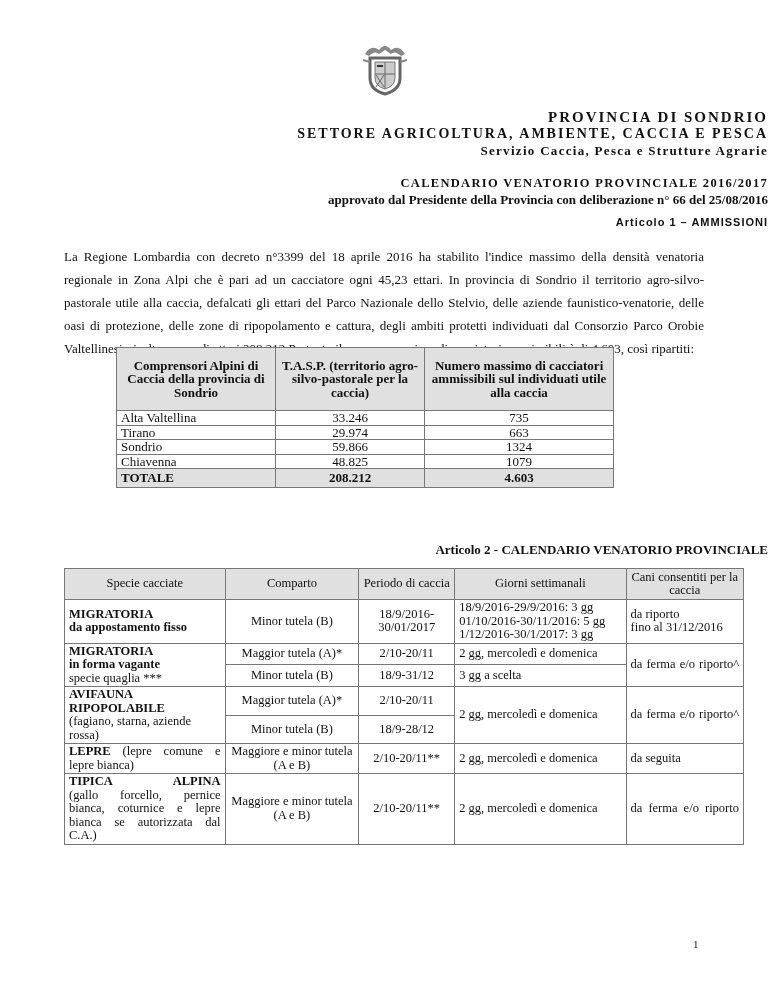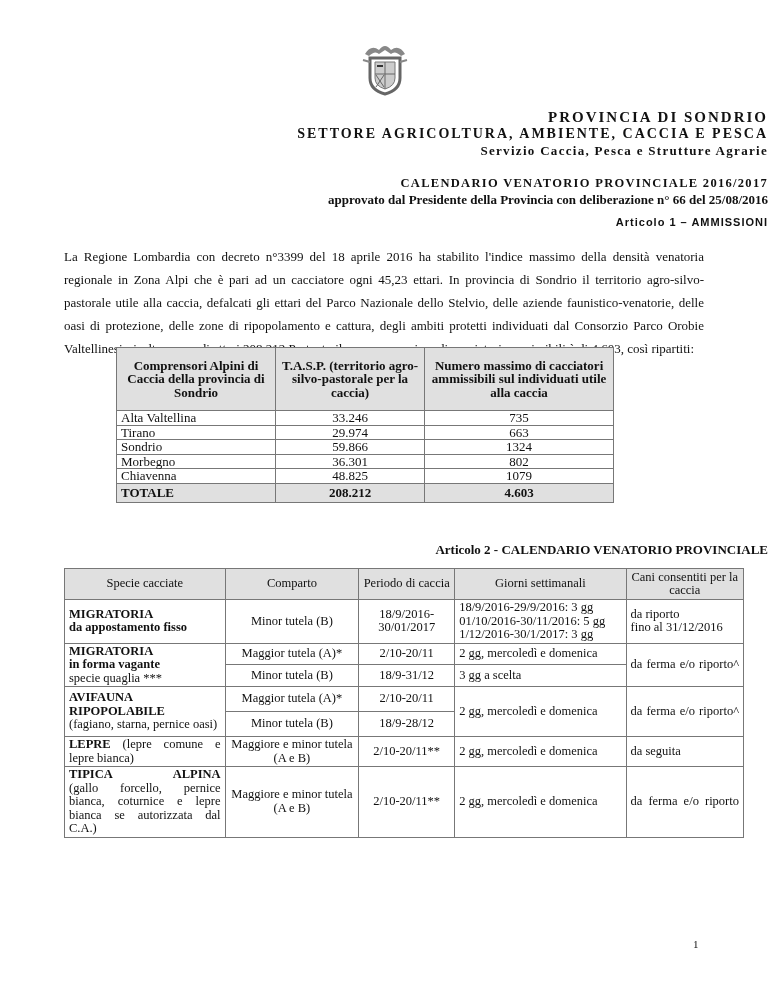--- a/index.html
+++ b/index.html
@@ -67,25 +67,20 @@
         <td>Tirano</td>
         <td class="num">29.974</td>
         <td class="num">663</td>
       </tr>
   <tr>
         <td>Sondrio</td>
         <td class="num">59.866</td>
         <td class="num">1324</td>
       </tr>
   <tr>
-        <td>Morbegno</td>
-        <td class="num">36.301</td>
-        <td class="num">802</td>
-      </tr>
-  <tr>
         <td>Chiavenna</td>
         <td class="num">48.825</td>
         <td class="num">1079</td>
       </tr>
   <tr class="tot">
         <td>TOTALE</td>
         <td class="num">208.212</td>
         <td class="num">4.603</td>
       </tr>
 </tbody>
@@ -118,21 +113,21 @@
     <td>2 gg,  mercoledì e domenica</td>
     <td rowspan="2" class="just">da ferma e/o riporto^</td>
   </tr>
   <tr>
     <td class="c" style="height:18px">Minor tutela (B)</td>
     <td class="c">18/9-31/12</td>
     <td>3 gg a scelta</td>
   </tr>
 
   <tr>
-    <td rowspan="2"><b>AVIFAUNA RIPOPOLABILE</b><br><span>(fagiano, starna, pernice oasi)</span></td>
+    <td rowspan="2"><b>AVIFAUNA RIPOPOLABILE</b><br><span>(fagiano, starna, aziende rossa)</span></td>
     <td class="c" style="height:22px">Maggior tutela (A)*</td>
     <td class="c">2/10-20/11</td>
     <td rowspan="2">2 gg, mercoledì e domenica</td>
     <td rowspan="2" class="just">da ferma e/o riporto^</td>
   </tr>
   <tr>
     <td class="c" style="height:22px">Minor tutela (B)</td>
     <td class="c">18/9-28/12</td>
   </tr>
 

